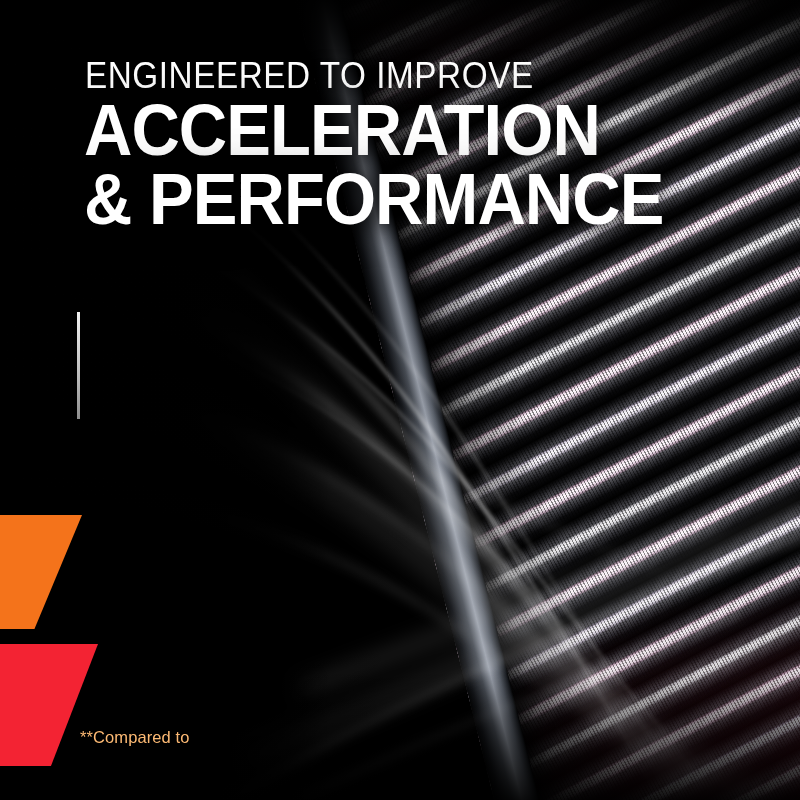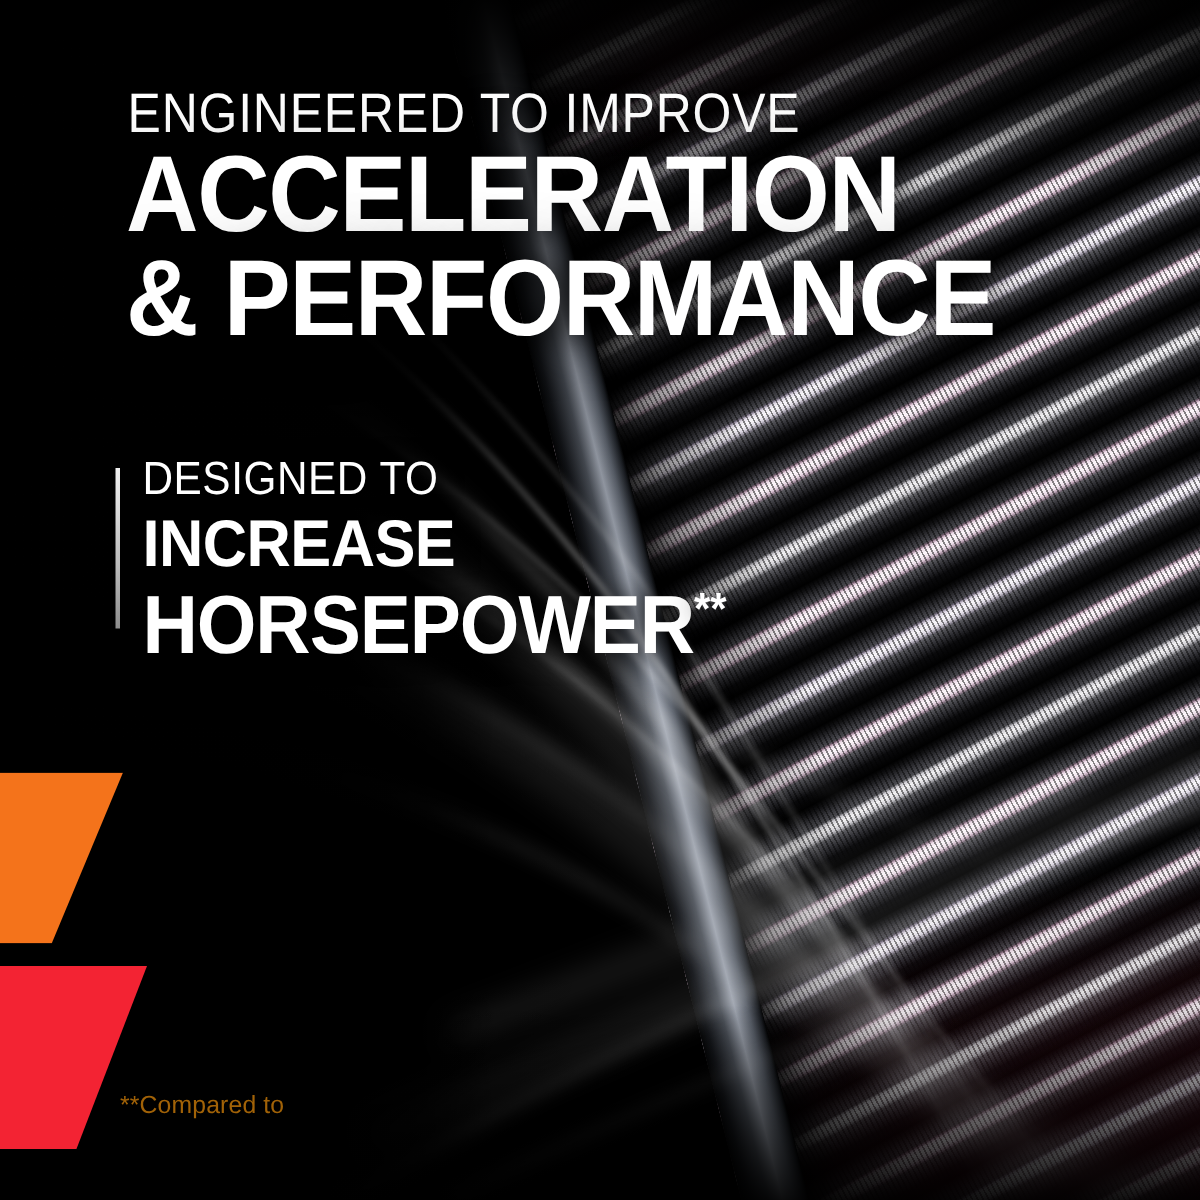--- a/index.html
+++ b/index.html
@@ -288,21 +288,21 @@
     white-space:nowrap;
   }
   .sub-2 .ast{
     font-size:30px;
     vertical-align:super;
     letter-spacing:0;
   }
 
   .footnote{
     position:absolute; left:80px; top:726px;
-    color:#a16207;
+    color:#fdba74;
     font-size:16.5px;
     font-weight:400;
     line-height:1.38;
     letter-spacing:.1px;
     text-shadow:0 2px 10px rgba(0,0,0,.95);
   }
   .footnote span{ display:block; white-space:nowrap; }
 </style>
 </head>
 <body>
@@ -390,26 +390,19 @@
 
     <div class="eyebrow">ENGINEERED TO IMPROVE</div>
 
     <div class="hero">
       <span class="l1">ACCELERATION</span>
       <span class="l2">&amp; PERFORMANCE</span>
     </div>
 
     <div class="rule"></div>
 
-    <div class="subblock">
-      <div class="sub-eyebrow">DESIGNED TO</div>
-      <div class="sub-1">INCREASE</div>
-      <div class="sub-2">
-        <span>HORSEPOWER</span><span class="ast">**</span>
-      </div>
-    </div>
 
     <div class="footnote">
       <span>**Compared to</span>
     </div>
 
   </div>
 </div>
 
 </body></html>

